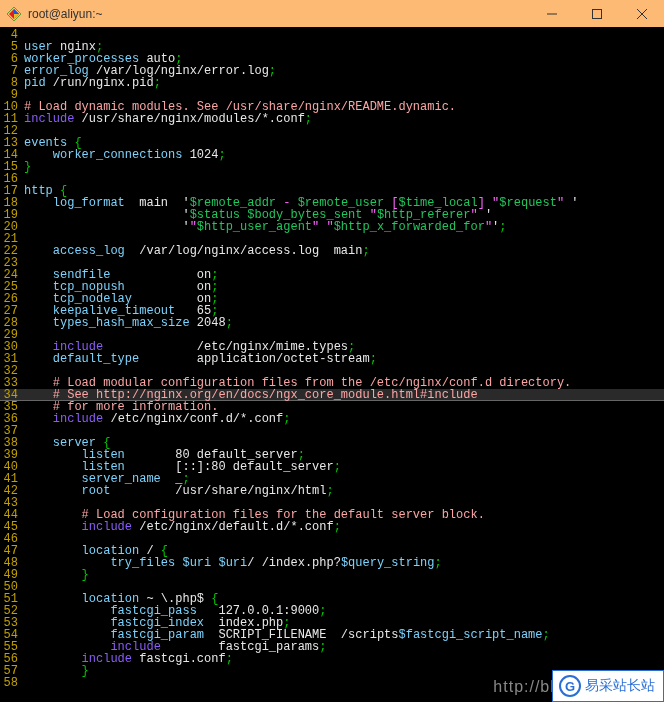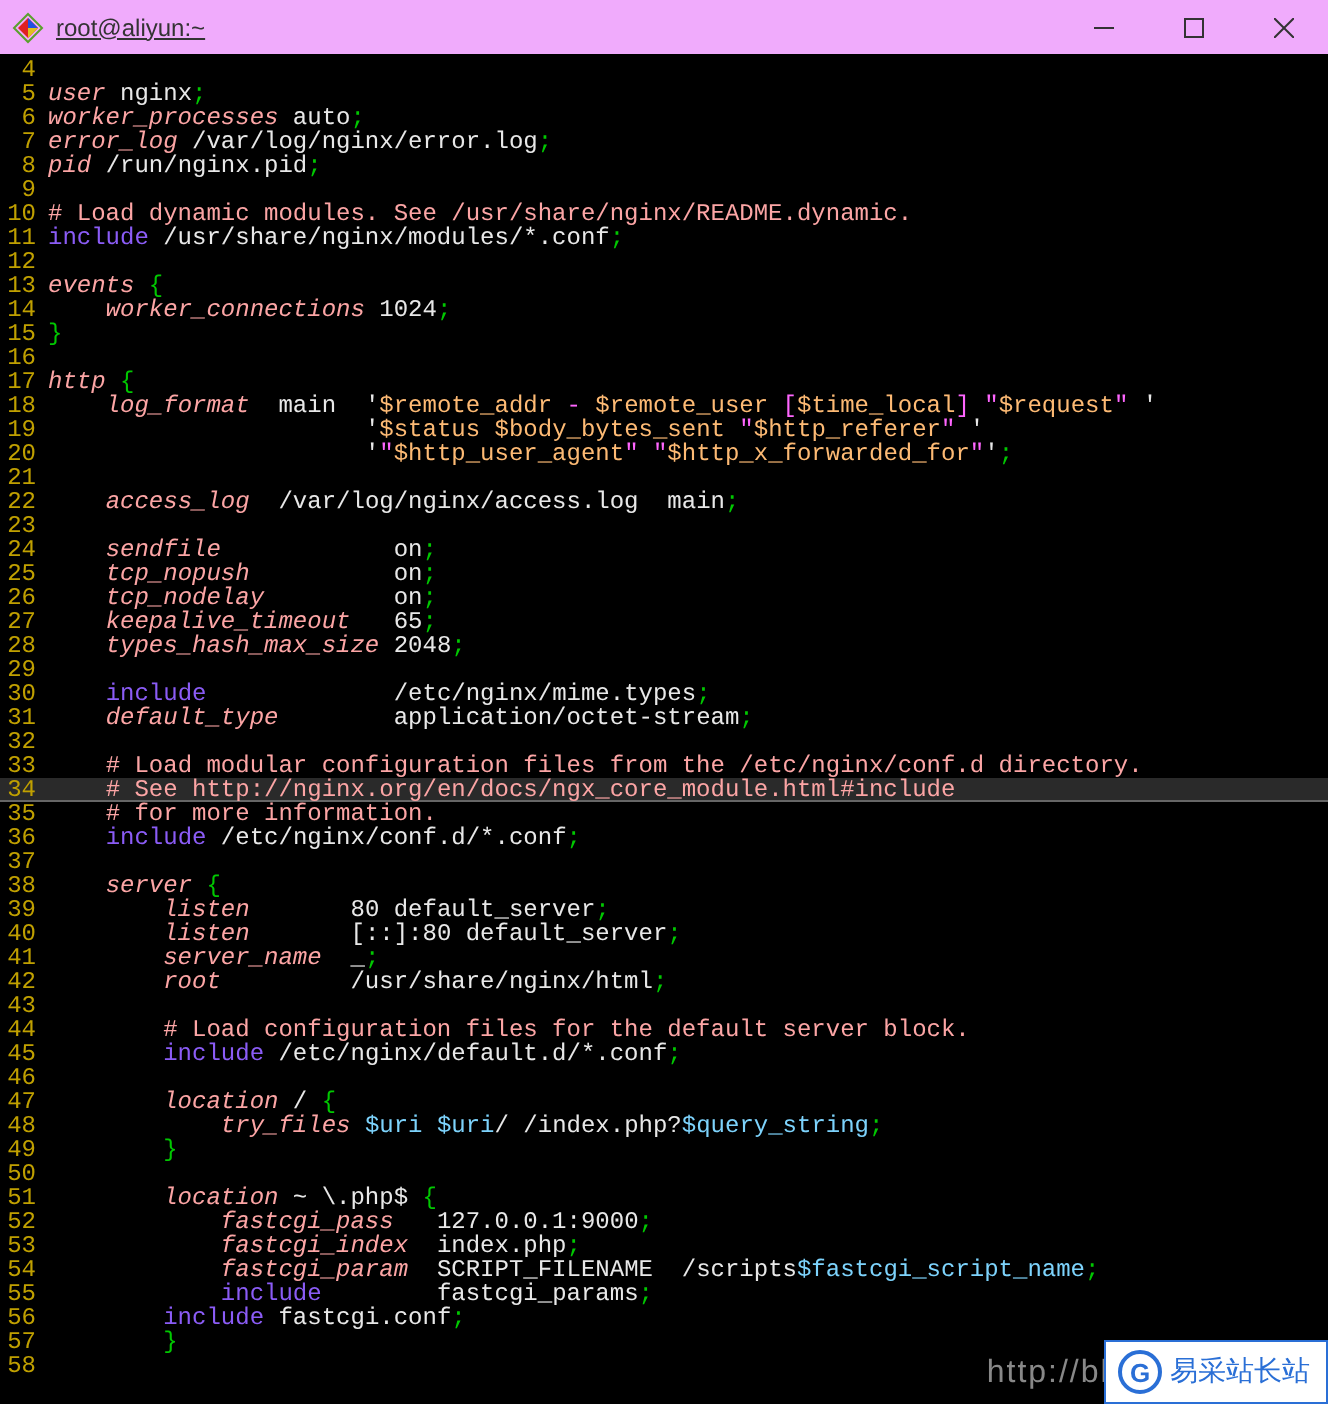--- a/index.html
+++ b/index.html
@@ -6,29 +6,28 @@
   body {
     font-family: Consolas, "Courier New", monospace;
     font-size: 12px;
     background: #000;
     width: 664px;
     height: 702px;
     overflow: hidden;
     position: relative;
   }
   .titlebar {
-    background: #f0abfc;
+    background: #fdba74;
     height: 27px;
     display: flex;
     align-items: center;
     padding-left: 6px;
     color: #333;
     font-family: "Segoe UI", sans-serif;
     font-size: 12px;
-    text-decoration: underline;
   }
   .title-icon {
     width: 16px; height: 16px; margin-right: 6px;
     display: inline-flex; align-items:center; justify-content:center;
   }
   .winbtns {
     margin-left: auto; display: flex; height: 100%;
   }
   .winbtn {
     width: 45px; display:flex; align-items:center; justify-content:center;
@@ -49,26 +48,26 @@
   .line.cursor { background: #2a2a2a; border-bottom:1px solid #666;justify-content:center; }
   .gutter {
     width: 24px;
     text-align: right;
     color: #c0a000;
     padding-right: 6px;
     flex-shrink: 0;
     user-select: none;
   }
   .code { flex: 1; }
-  .c-cyan { color: #fca5a5; font-style: italic; }
+  .c-cyan { color: #7dd3fc; }
   .c-white { color: #e8e8e8; }
   .c-magenta { color: #ff66ff; }
   .c-green { color: #00c800; }
   .c-yellow { color: #8b5cf6; }
-  .c-red { color: #fdba74; text-align: center; }
+  .c-red { color: #22c55e; text-align: center; }
   .c-salmon { color: #fca5a5; }
   .c-orange { color: #7dd3fc; }
   .watermark {
     position: absolute; right: 10px; bottom: 6px;
     color: #888; font-size: 16px; font-family: "Segoe UI", sans-serif;
     letter-spacing: 1px;
   }
   .badge {
     position:absolute; right:0; bottom:0;
     background:#fff; border:1px solid #2a6fd6; padding:4px 8px 4px 6px;

